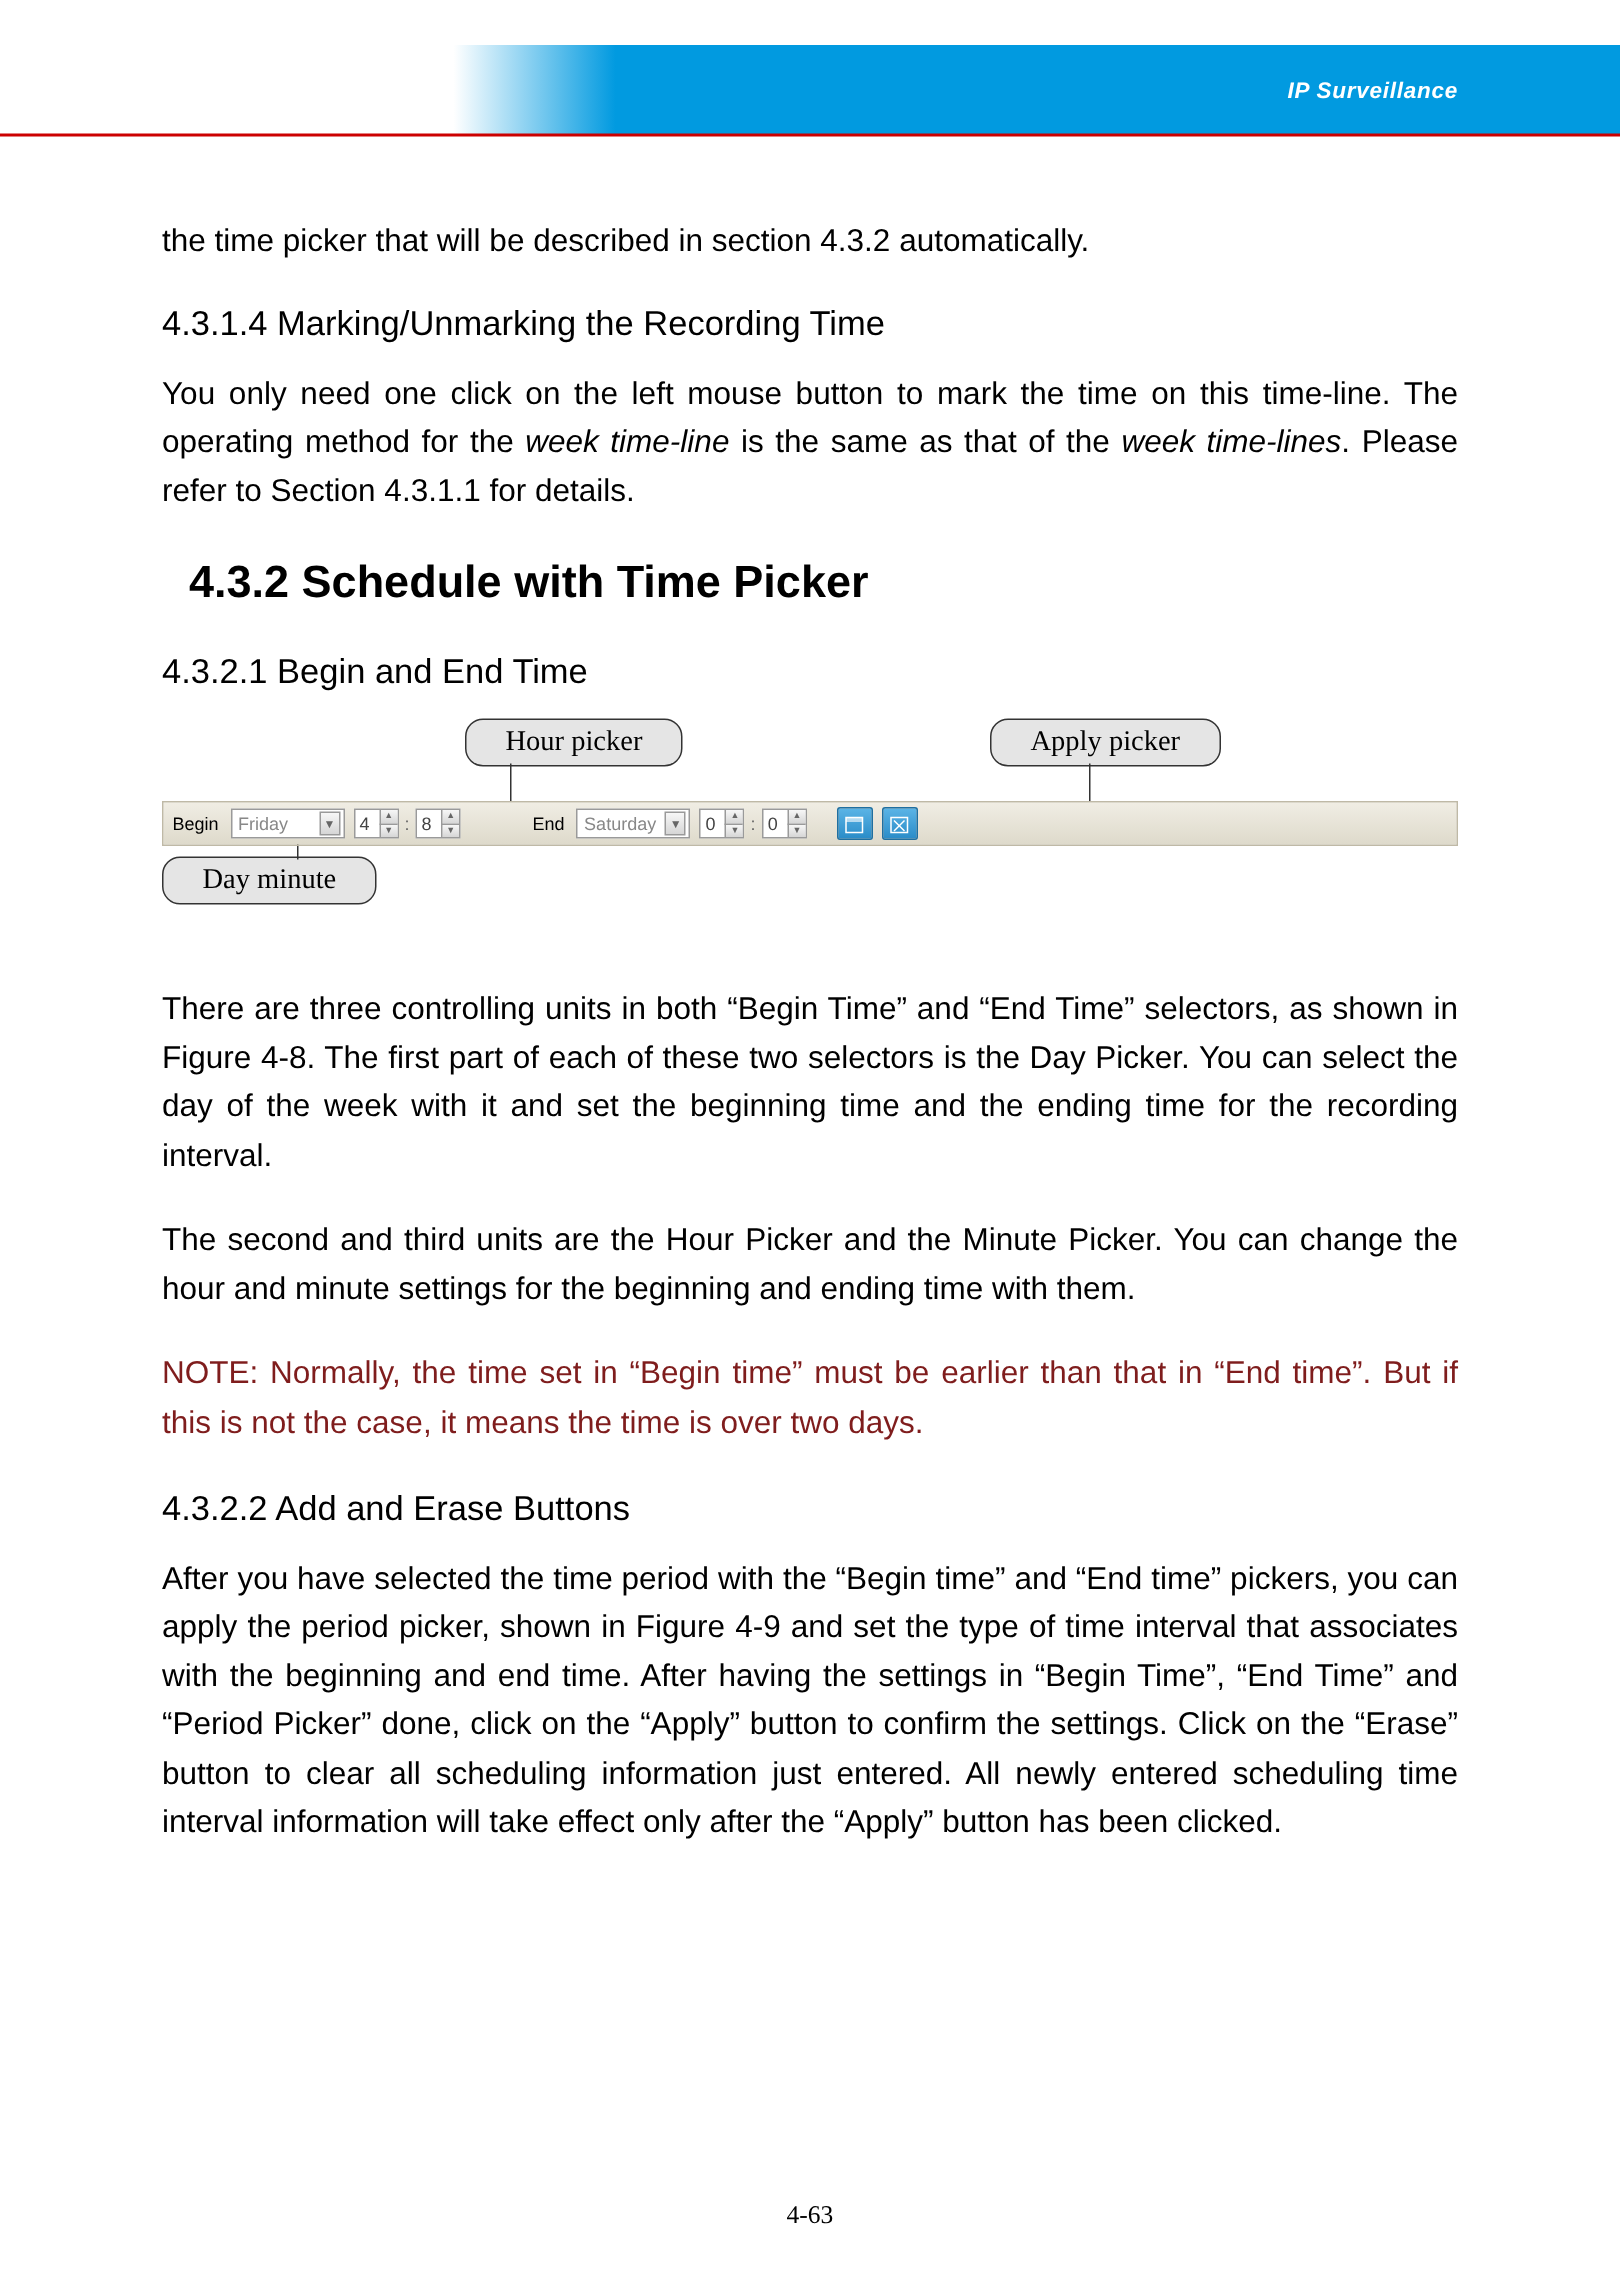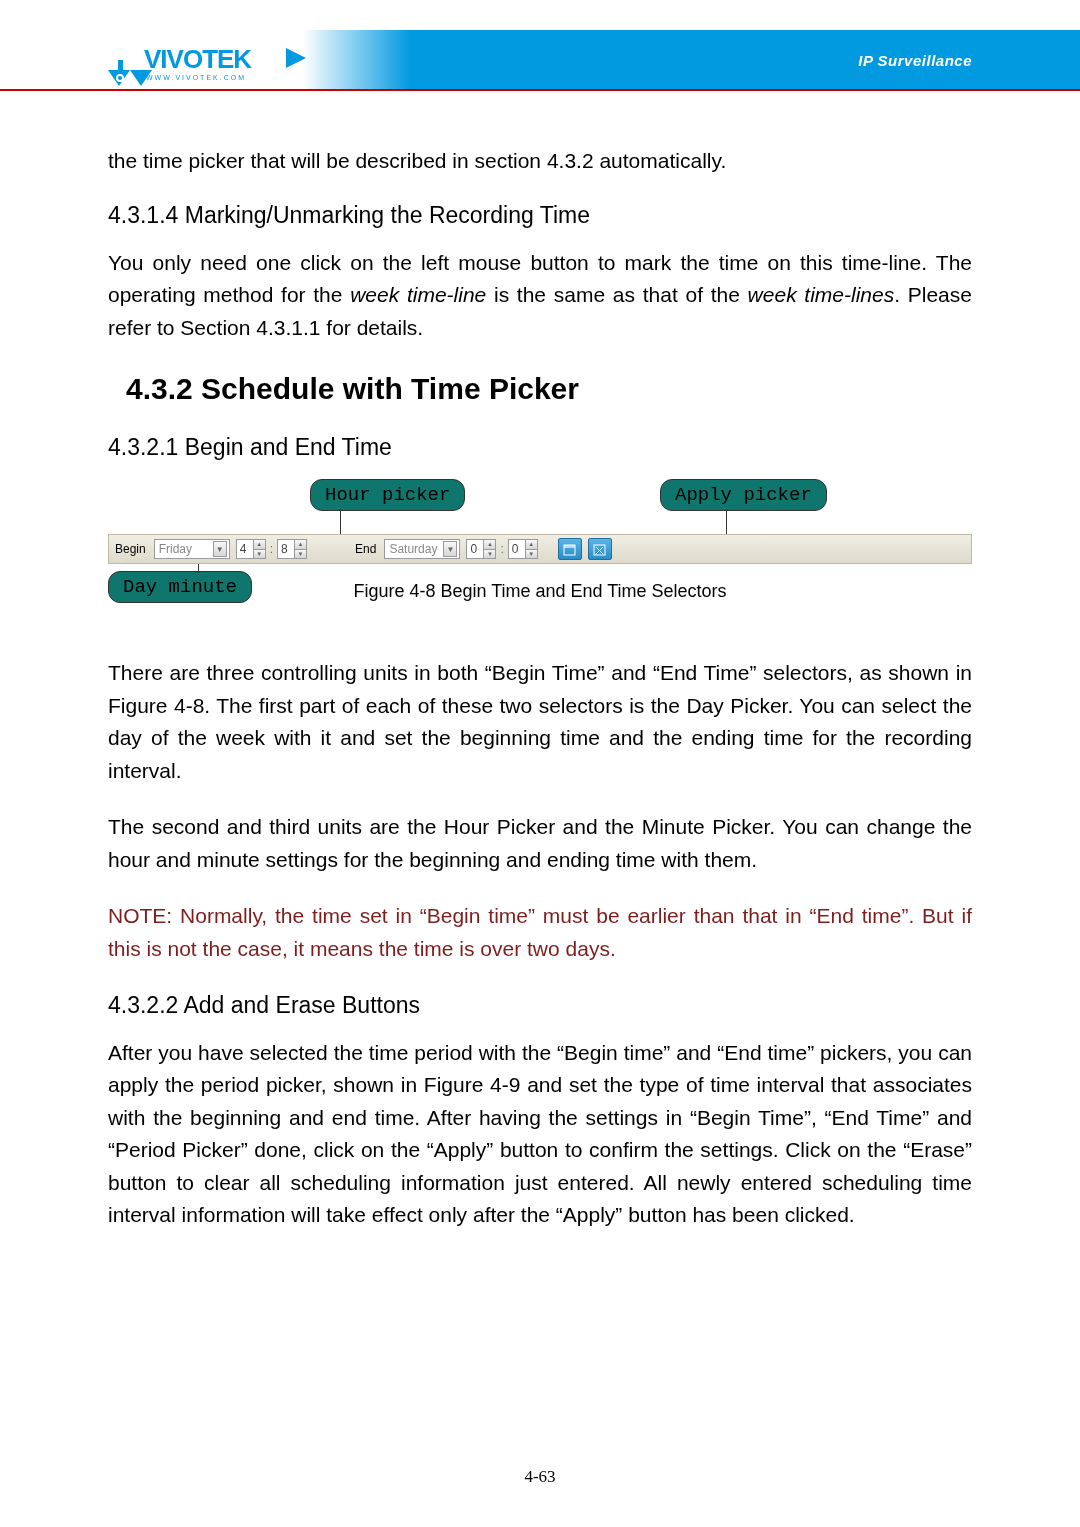--- a/index.html
+++ b/index.html
@@ -50,24 +50,24 @@
   p.body { font-size: 21px; line-height: 1.55; text-align: justify; margin-bottom: 24px; }
   p.note { font-size: 21px; line-height: 1.55; text-align: justify; margin-bottom: 26px; color: #7f1d1d; }
   h3.sub { font-size: 23px; font-weight: 400; margin: 18px 0 18px 0; }
   h2.sec { font-size: 30px; font-weight: bold; margin: 28px 0 28px 18px; }
 
   .figure-wrap { position: relative; height: 130px; margin-top: 6px; margin-bottom: 20px; }
   .callout-box {
     position: absolute;
     border: 1.2px solid #333;
     border-radius: 12px;
-    padding: 4px 14px;
-    font-family: Liberation Mono, monospace;
+    padding: 4px 26px;
+    font-family: Liberation Serif, serif;
     font-size: 19px;
-    background: #0f766e;
+    background: #e5e5e5;
     white-space: nowrap;
   }
   .callout-hour { left: 202px; top: 0px; }
   .callout-min  { left: 552px; top: 0px; }
   .callout-day  { left: 0px;   top: 92px; }
   .callout-line { position: absolute; background: #333; }
 
   .toolbar {
     position: absolute;
     left: 0; top: 55px;
@@ -115,32 +115,20 @@
 
   .fig-caption { font-size: 18px; text-align: center; margin-top: 2px; }
   .page-num { position: absolute; left: 0; right: 0; bottom: 40px; text-align: center; font-family: "Times New Roman", serif; font-size: 17px; }
 </style>
 </head>
 <body>
 
 <div class="header-band">
   <div class="band-blue"></div>
   <div class="band-border"></div>
-  <div class="logo-wrap">
-    <svg viewBox="0 0 200 60" aria-hidden="true">
-      <polygon points="0,40 22,40 11,56" fill="#019ae0"></polygon>
-      <polygon points="22,40 44,40 33,56" fill="#019ae0"></polygon>
-      <rect x="10" y="30" width="5" height="10" fill="#019ae0"></rect>
-      <circle cx="12" cy="48" r="4" fill="#fff"></circle>
-      <circle cx="12" cy="48" r="2" fill="#019ae0"></circle>
-      <text x="36" y="38" font-family="Arial Black, Arial" font-weight="900" font-size="26" fill="#019ae0" letter-spacing="-1">VIVOTEK</text>
-      <text x="38" y="50" font-family="Arial" font-size="7" fill="#019ae0" letter-spacing="2">WWW.VIVOTEK.COM</text>
-      <polygon points="178,18 198,28 178,38" fill="#019ae0"></polygon>
-    </svg>
-  </div>
   <span class="ip-surv">IP Surveillance</span>
 </div>
 
 <p class="body">the time picker that will be described in section 4.3.2 automatically.</p>
 
 <h3 class="sub">4.3.1.4 Marking/Unmarking the Recording Time</h3>
 <p class="body">
   <span>You only need one click on the left mouse button to mark the time on this time-line. The operating method for the </span><i>week time-line</i><span> is the same as that of the </span><i>week time-lines</i><span>. Please refer to Section 4.3.1.1 for details.</span>
 </p>
 
@@ -212,21 +200,20 @@
     </span>
     <span class="tb-iconbtn">
       <svg width="13" height="13" viewBox="0 0 13 13">
           <rect x="1" y="2" width="11" height="10" fill="none" stroke="#fff" stroke-width="1"></rect>
           <line x1="3" y1="4" x2="10" y2="11" stroke="#fff"></line>
           <line x1="10" y1="4" x2="3" y2="11" stroke="#fff"></line>
         </svg>
     </span>
   </div>
 
-  <div class="fig-caption" style="position:absolute; left:0; right:0; top:100px;">Figure 4-8 Begin Time and End Time Selectors</div>
 </div>
 
 <div style="height:28px"></div>
 
 <p class="body">There are three controlling units in both “Begin Time” and “End Time” selectors, as shown in Figure 4-8. The first part of each of these two selectors is the Day Picker. You can select the day of the week with it and set the beginning time and the ending time for the recording interval.</p>
 <p class="body">The second and third units are the Hour Picker and the Minute Picker. You can change the hour and minute settings for the beginning and ending time with them.</p>
 <p class="note">NOTE: Normally, the time set in “Begin time” must be earlier than that in “End time”. But if this is not the case, it means the time is over two days.</p>
 
 <h3 class="sub">4.3.2.2 Add and Erase Buttons</h3>
 <p class="body">After you have selected the time period with the “Begin time” and “End time” pickers, you can apply the period picker, shown in Figure 4-9 and set the type of time interval that associates with the beginning and end time. After having the settings in “Begin Time”, “End Time” and “Period Picker” done, click on the “Apply” button to confirm the settings. Click on the “Erase” button to clear all scheduling information just entered. All newly entered scheduling time interval information will take effect only after the “Apply” button has been clicked.</p>

